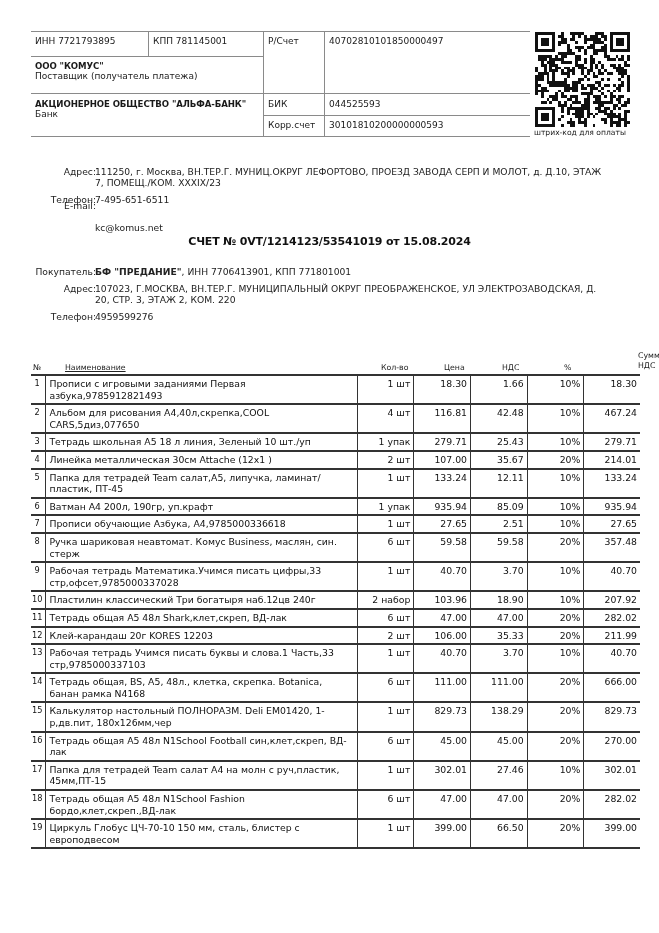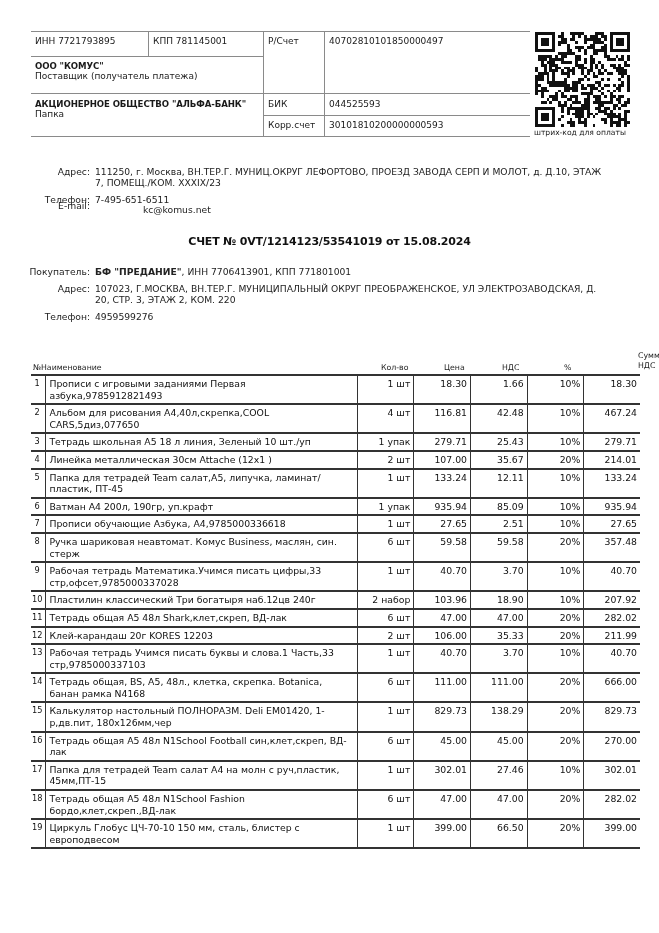--- a/index.html
+++ b/index.html
@@ -21,21 +21,21 @@
     .bank .bold-line { display: block; font-weight: bold; font-size: 8.6px; letter-spacing: -0.1px; }
     .bank .sub-line { display: block; font-size: 9px; }
 
     .qr {
       position: absolute; left: 535px; top: 32px; width: 95px; height: 95px;
     }
     .qr-caption { position: absolute; left: 534px; top: 128px; font-size: 7.6px; color: #222; white-space: nowrap; }
 
     
     .info { position: absolute; font-size: 9.2px; line-height: 11px; }
-    .info .lbl { position: absolute; text-align: right; width: 90px; color: #222; }
+    .info .lbl { position: absolute; text-align: right; width: 90px; color: #222; margin-left: 6px; }
     .info .val { position: absolute; left: 95px; color: #222; }
 
     .title {
       position: absolute; left: 0; width: 659px; top: 235px; text-align: center;
       font-size: 11px; font-weight: bold; letter-spacing: -0.2px; color: #111;
     }
 
     
     .thead {
       position: absolute; left: 31px; top: 352px; width: 607px; height: 22px;
@@ -73,21 +73,21 @@
     </tr>
     <tr>
       <td colspan="2" style="height:32px; padding-top:4px;">
         <span class="bold-line">ООО "КОМУС"</span>
         <span class="sub-line">Поставщик (получатель платежа)</span>
       </td>
     </tr>
     <tr>
       <td colspan="2" rowspan="2" style="padding-top:5px;">
         <span class="bold-line">АКЦИОНЕРНОЕ ОБЩЕСТВО "АЛЬФА-БАНК"</span>
-        <span class="sub-line">Папка</span>
+        <span class="sub-line">Банк</span>
       </td>
       <td class="vline" style="height:16px; padding-top:5px;"><span>БИК</span></td>
       <td class="vline" style="padding-top:5px;"><span>044525593</span></td>
     </tr>
     <tr>
       <td class="vline" style="height:16px; padding-top:4px;"><span>Корр.счет</span></td>
       <td class="vline" style="padding-top:4px;"><span>30101810200000000593</span></td>
     </tr>
   </tbody>
     </table>
@@ -551,38 +551,38 @@
     </svg>
   <div class="qr-caption">штрих-код для оплаты</div>
 
   <div class="info" style="left:0; top:166px; width:659px;">
     <span class="lbl" style="top:0;">Адрес:</span>
     <span class="val" style="top:0;">111250, г. Москва, ВН.ТЕР.Г. МУНИЦ.ОКРУГ ЛЕФОРТОВО, ПРОЕЗД ЗАВОДА СЕРП И МОЛОТ, д. Д.10, ЭТАЖ</span>
     <span class="val" style="top:11px;">7, ПОМЕЩ./КОМ. XXXIX/23</span>
     <span class="lbl" style="top:28px;">Телефон:</span>
     <span class="val" style="top:28px;">7-495-651-6511</span>
     <span class="lbl" style="top:34px;">E-mail:</span>
-    <span class="val" style="top:38px;margin-left:48px;">kc@komus.net</span>
+    <span class="val" style="top:56px;">kc@komus.net</span>
   </div>
 
   <div class="title">СЧЕТ № 0VT/1214123/53541019 от 15.08.2024</div>
 
   <div class="info" style="left:0; top:266px; width:659px;">
     <span class="lbl" style="top:0;">Покупатель:</span>
     <span class="val" style="top:0;"><b>БФ "ПРЕДАНИЕ"</b><span>, ИНН 7706413901, КПП 771801001</span></span>
     <span class="lbl" style="top:17px;">Адрес:</span>
     <span class="val" style="top:17px;">107023, Г.МОСКВА, ВН.ТЕР.Г. МУНИЦИПАЛЬНЫЙ ОКРУГ ПРЕОБРАЖЕНСКОЕ, УЛ ЭЛЕКТРОЗАВОДСКАЯ, Д.</span>
     <span class="val" style="top:28px;">20, СТР. 3, ЭТАЖ 2, КОМ. 220</span>
     <span class="lbl" style="top:45px;">Телефон:</span>
     <span class="val" style="top:45px;">4959599276</span>
   </div>
 
   <div class="thead">
     <span style="left:2px;">№</span>
-    <span style="left:10px;">Наименование</span>
+    <span style="left:34px;text-decoration:underline;">Наименование</span>
     <span style="left:350px;">Кол-во</span>
     <span style="left:413px;">Цена</span>
     <span style="left:471px;">НДС</span>
     <span style="left:533px;">%</span>
     <span style="right:0; text-align:right; line-height:9.5px;"><span>Сумма с</span><br><span>НДС</span></span>
   </div>
 
   <table class="items">
     <tbody id="items-body">
         <tr>

